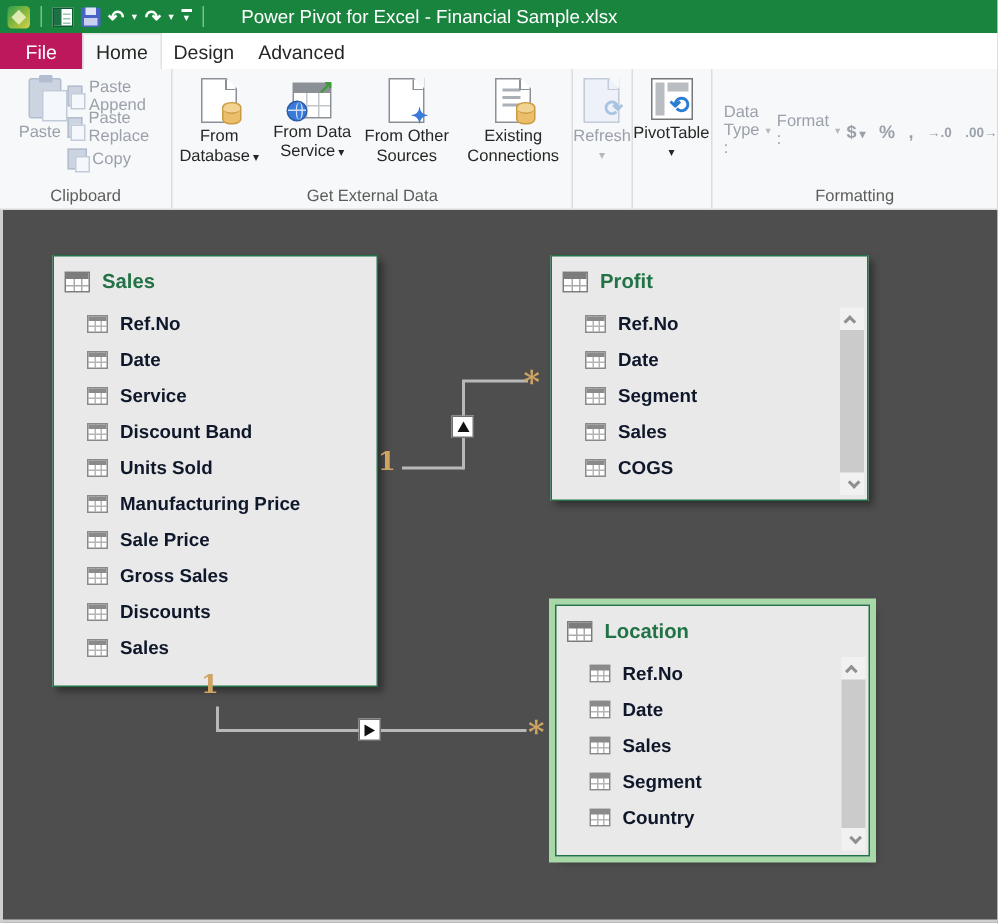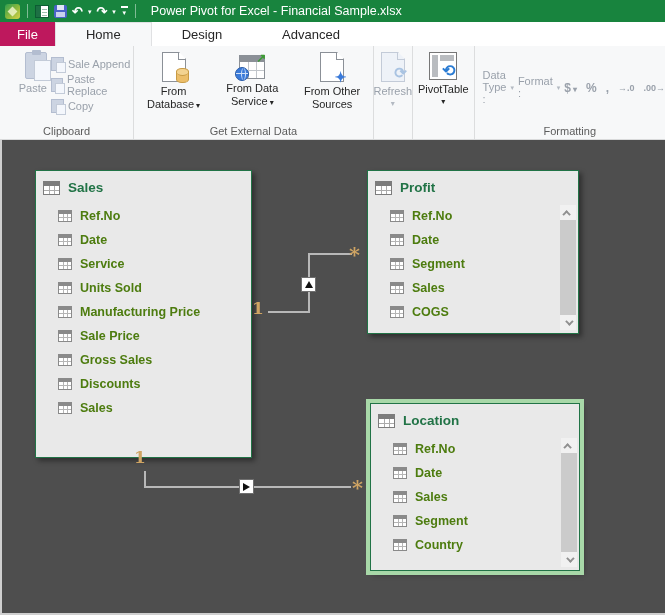--- a/index.html
+++ b/index.html
@@ -13,25 +13,25 @@
   .excel-icon { width:14px; height:13px; background:#fff; border:1px solid #0c5c33; position:relative; }
   .excel-icon::before { content:""; position:absolute; left:0; top:0; bottom:0; width:5px; background:#1d7044; }
   .excel-icon::after { content:""; position:absolute; left:6px; top:3px; right:1px; height:1px; background:#9cc3ae; box-shadow:0 3px 0 #9cc3ae, 0 6px 0 #9cc3ae; }
   .save-icon { width:13px; height:13px; background:#4a63c8; border-radius:2px; position:relative; }
   .save-icon::before { content:""; position:absolute; left:3px; top:0; width:7px; height:5px; background:#dfe6f5; }
   .save-icon::after { content:""; position:absolute; left:2px; bottom:1px; width:9px; height:5px; background:#c8d2ee; }
   .tb-glyph { color:#fff; font-size:13px; line-height:13px; font-weight:bold; }
   .tb-caret { color:#fff; font-size:7px; line-height:7px; }
   .qat-caret { display:flex; flex-direction:column; align-items:center; gap:1px; }
   .qat-caret::before { content:""; width:7px; height:2px; background:#fff; }
-  .title-text { color:#fff; font-size:12.5px; margin-left:8px; white-space:nowrap; }
+  .title-text { color:#fff; font-size:12.5px; margin-left:18px; white-space:nowrap; }
 
   
   .tabrow { height:24px; background:#fff; display:flex; align-items:stretch; }
-  .tab { display:flex; align-items:center; padding:0 30px; font-size:13px; color:#262626; cursor:default; }
+  .tab { display:flex; align-items:center; padding:0 8px; font-size:13px; color:#262626; cursor:default; }
   .tab.file { background:#be185d; color:#fff; padding:0 17px; }
   .tab.active { background:#f7f8f9; border:1px solid #e0e1e3; border-bottom:none; }
 
   
   .ribbon { height:94px; background:#f7f8f9; display:flex; border-bottom:1px solid #d9dadb; }
   .rgroup { display:flex; flex-direction:column; padding-top:4px; }
   .rgroup + .rgroup { border-left:1px solid #dcddde; }
   .rgroup-label { text-align:center; font-size:11px; color:#5c5c5c; padding:3px 0 2px; }
   .rgroup-body { flex:1; display:flex; align-items:flex-start; justify-content:space-around; }
 
@@ -78,21 +78,21 @@
   .fmt-syms span { font-weight:bold; }
   .fmt-small { font-size:9px; font-weight:bold; }
 
   
   .canvas { position:relative; height:475px; background:#4e4e4e; border-left:2px solid #cfcfcf; border-bottom:2px solid #cfcfcf; }
   .entity { position:absolute; background:#e9e9e9; border:1px solid #217346; box-shadow:3px 3px 5px rgba(0,0,0,.4); }
   .entity.selected { box-shadow:0 0 0 4px #a8d8a8, 3px 3px 6px rgba(0,0,0,.4); }
   .entity-header { display:flex; align-items:center; gap:8px; padding:9px 8px 5px 7px; color:#217346; font-weight:bold; font-size:13.5px; }
   .hdr-icon { width:17px; height:14px; background:#fff; border:1px solid #7c7c7c; background-image:linear-gradient(#7c7c7c,#7c7c7c),linear-gradient(#aaa,#aaa),linear-gradient(#aaa,#aaa),linear-gradient(#aaa,#aaa); background-size:100% 4px,100% 1px,1px 100%,1px 100%; background-position:0 0,0 8px,5px 0,10px 0; background-repeat:no-repeat; }
   .fields { padding:4px 0 6px 22px; }
-  .field-row { display:flex; align-items:center; gap:8px; height:24px; color:#4d7c0f; font-weight:bold; font-size:12.5px; }
+  .field-row { display:flex; align-items:center; gap:8px; height:24px; color:#0f172a; font-weight:bold; font-size:12.5px; }
   .field-icon { width:14px; height:12px; flex:0 0 14px; background:#fff; border:1px solid #8a8a8a; background-image:linear-gradient(#8a8a8a,#8a8a8a),linear-gradient(#b5b5b5,#b5b5b5),linear-gradient(#b5b5b5,#b5b5b5),linear-gradient(#b5b5b5,#b5b5b5); background-size:100% 3px,100% 1px,1px 100%,1px 100%; background-position:0 0,0 6px,4px 0,8px 0; background-repeat:no-repeat; }
 
   .vscroll { position:absolute; right:2px; top:34px; bottom:3px; width:16px; background:#f1f1f1; }
   .scroll-btn { height:15px; display:flex; align-items:center; justify-content:center; }
   .scroll-btn.down { position:absolute; bottom:0; left:0; right:0; }
   .chev { width:6px; height:6px; border-left:2px solid #909090; border-top:2px solid #909090; }
   .chev.up { transform:rotate(45deg) translateY(2px); }
   .chev.down { transform:rotate(225deg) translateY(2px); }
   .scroll-thumb { position:absolute; left:0; right:0; top:15px; bottom:15px; background:#cbcbcb; }
 
@@ -131,21 +131,21 @@
 
   <div class="rgroup" style="width:152px">
     <div class="rgroup-body clip-body">
       <div class="bigbtn disabled paste-big">
         <span class="clipic"></span>
         <span>Paste</span>
       </div>
       <div style="display:flex;flex-direction:column;padding-top:3px;">
         <div class="smallrow">
           <span class="smallic"></span>
-          <span>Sale Append</span>
+          <span>Paste Append</span>
         </div>
         <div class="smallrow">
           <span class="smallic"></span>
           <span>Paste Replace</span>
         </div>
         <div class="smallrow">
           <span class="smallic"></span>
           <span>Copy</span>
         </div>
       </div>
@@ -169,20 +169,27 @@
           </span>
         <span class="caret">From Data Service</span>
       </div>
       <div class="bigbtn" style="width:64px">
         <span class="pageic">
             <span class="fold"></span>
             <span class="compass">✦</span>
           </span>
         <span>From Other Sources</span>
       </div>
+      <div class="bigbtn" style="width:78px">
+        <span class="pageic lines">
+            <span class="fold"></span>
+            <span class="cyl"></span>
+          </span>
+        <span>Existing Connections</span>
+      </div>
     </div>
     <div class="rgroup-label">Get External Data</div>
   </div>
 
   <div class="rgroup" style="width:45px">
     <div class="rgroup-body">
       <div class="bigbtn disabled">
         <span class="pageic pale">
             <span class="fold"></span>
             <span class="refresh-glyph">⟳</span>
@@ -244,20 +251,24 @@
         <div class="field-row">
           <span class="field-icon"></span>
           <span>Date</span>
         </div>
         <div class="field-row">
           <span class="field-icon"></span>
           <span>Service</span>
         </div>
         <div class="field-row">
           <span class="field-icon"></span>
+          <span>Discount Band</span>
+        </div>
+        <div class="field-row">
+          <span class="field-icon"></span>
           <span>Units Sold</span>
         </div>
         <div class="field-row">
           <span class="field-icon"></span>
           <span>Manufacturing Price</span>
         </div>
         <div class="field-row">
           <span class="field-icon"></span>
           <span>Sale Price</span>
         </div>

